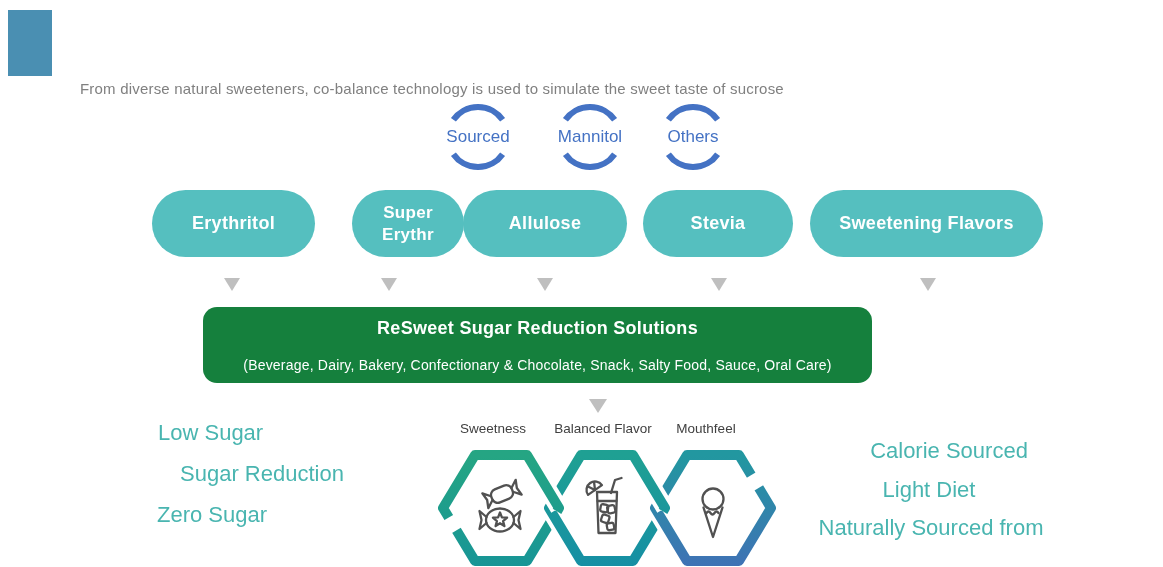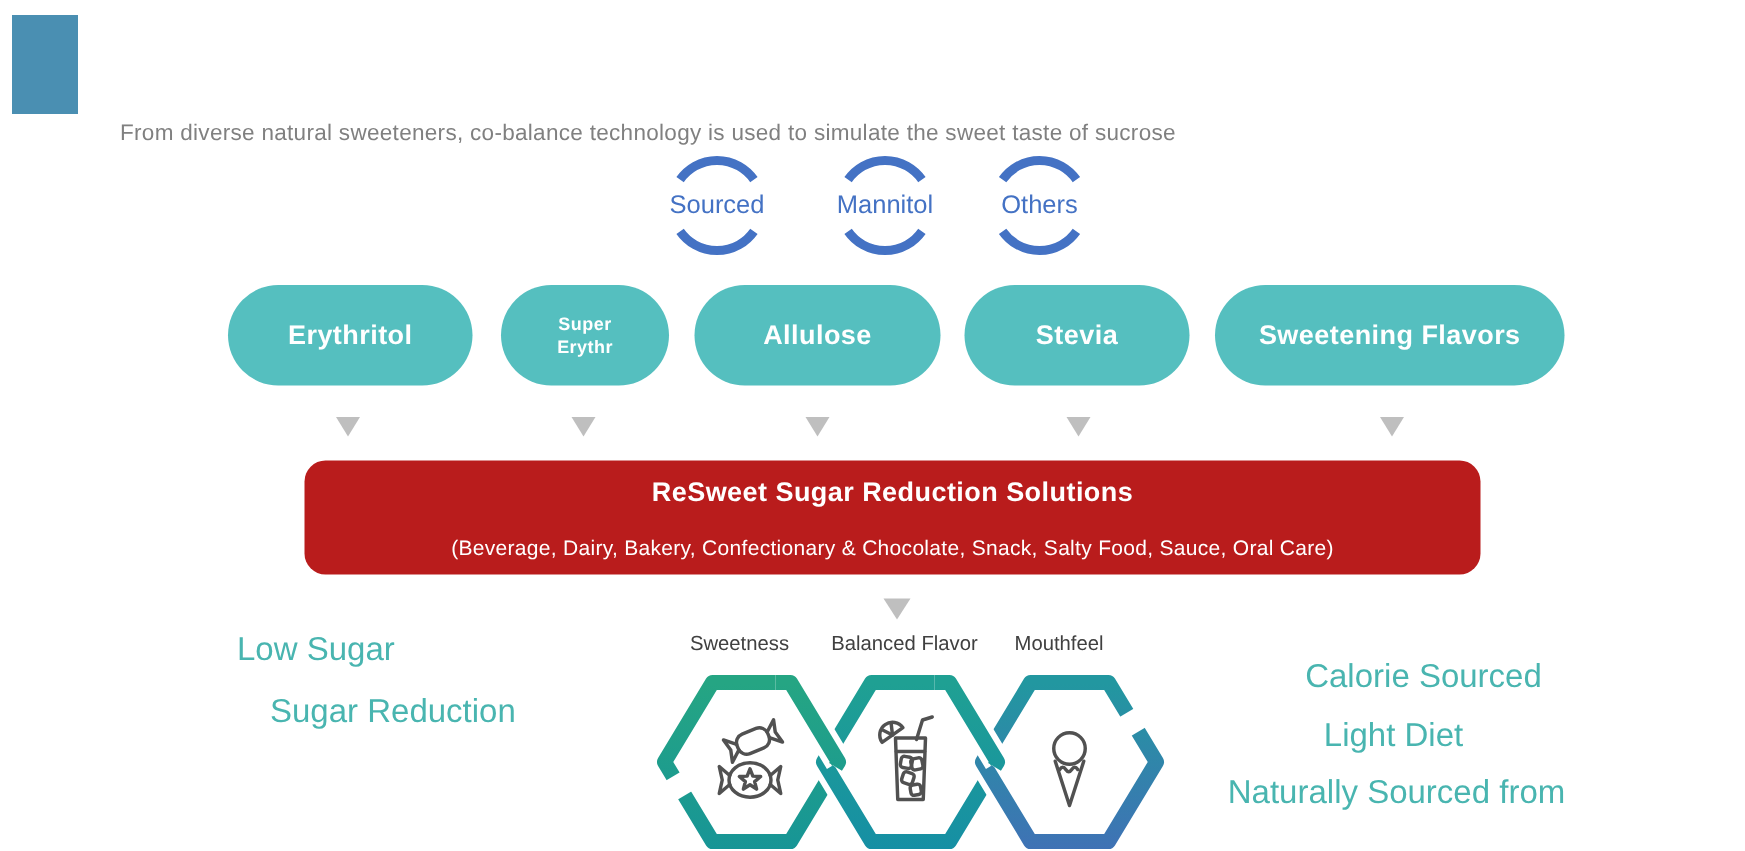--- a/index.html
+++ b/index.html
@@ -15,22 +15,22 @@
                font-size:17px;color:#4472C4;white-space:nowrap;}
 
   .pill{position:absolute;top:190px;height:67px;border-radius:34px;background:#55BFBF;color:#fff;
         font-weight:700;font-size:18px;display:flex;align-items:center;justify-content:center;
         text-align:center;line-height:1.25;letter-spacing:.3px;padding:0 6px;box-sizing:border-box;}
 
   .tri{position:absolute;width:0;height:0;border-left:8px solid transparent;
        border-right:8px solid transparent;border-top:13px solid #BFBFBF;}
   .tri.big{border-left-width:9px;border-right-width:9px;border-top-width:14px;}
 
-  .solution{position:absolute;left:203px;top:307px;width:784px;height:76px;border-radius:14px;
-            background:#b91c1c;color:#fff;display:flex;flex-direction:column;align-items:center;
+  .solution{position:absolute;left:203px;top:307px;width:669px;height:76px;border-radius:14px;
+            background:#15803d;color:#fff;display:flex;flex-direction:column;align-items:center;
             justify-content:center;gap:8px;text-align:center;}
   .solution .t{font-size:18px;font-weight:700;letter-spacing:.3px;}
   .solution .s{font-size:14px;letter-spacing:.2px;margin-top:10px;}
 
   .attr{position:absolute;top:421px;transform:translateX(-50%);font-size:13.5px;color:#404040;white-space:nowrap;}
 
   .benefit{position:absolute;font-size:22px;color:#49B5B0;white-space:nowrap;}
   .benefit.r{transform:translateX(-50%);}
 
   .hexchain{position:absolute;left:438px;top:450px;}
@@ -61,21 +61,21 @@
     <svg width="76" height="76" viewBox="0 0 76 76">
       <path d="M 13.4 20.8 A 30 30 0 0 1 62.6 20.8" fill="none" stroke="#4472C4" stroke-width="6"></path>
       <path d="M 13.4 55.2 A 30 30 0 0 0 62.6 55.2" fill="none" stroke="#4472C4" stroke-width="6"></path>
     </svg>
     <span class="lbl">Others</span>
   </div>
 
   <div class="pill" style="left:152px;width:163px">
     <span>Erythritol</span>
   </div>
-  <div class="pill" style="left:334px;width:112px;font-size:12px">
+  <div class="pill" style="left:352px;width:112px;font-size:17px">
     <span style="max-width:70px">Super Erythr</span>
   </div>
   <div class="pill" style="left:463px;width:164px">
     <span>Allulose</span>
   </div>
   <div class="pill" style="left:643px;width:150px">
     <span>Stevia</span>
   </div>
   <div class="pill" style="left:810px;width:233px">
     <span>Sweetening Flavors</span>
@@ -168,18 +168,19 @@
       <g transform="translate(275,56)">
         <circle cx="0" cy="-7" r="10.5"></circle>
         <path d="M -9.5 1.5 L 0 31 L 9.5 1.5"></path>
         <path d="M -6.5 7 q 2 -3 4 0 q 2 3 4 0 q 2 -3 4 0"></path>
       </g>
     </g>
   </svg>
 
   <div class="benefit" style="left:158px;top:420px">Low Sugar</div>
   <div class="benefit" style="left:180px;top:461px">Sugar Reduction</div>
+  <div class="benefit" style="left:157px;top:502px">Zero Sugar</div>
 
   <div class="benefit r" style="left:949px;top:438px">Calorie Sourced</div>
   <div class="benefit r" style="left:929px;top:477px">Light Diet</div>
   <div class="benefit r" style="left:931px;top:515px">Naturally Sourced from</div>
 
 </div>
 
 </body></html>

